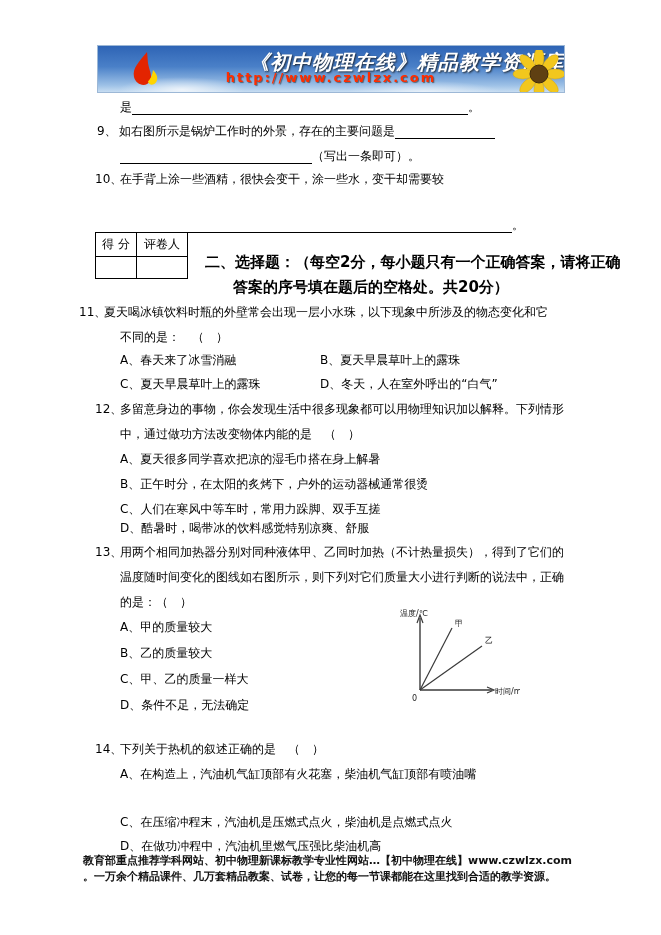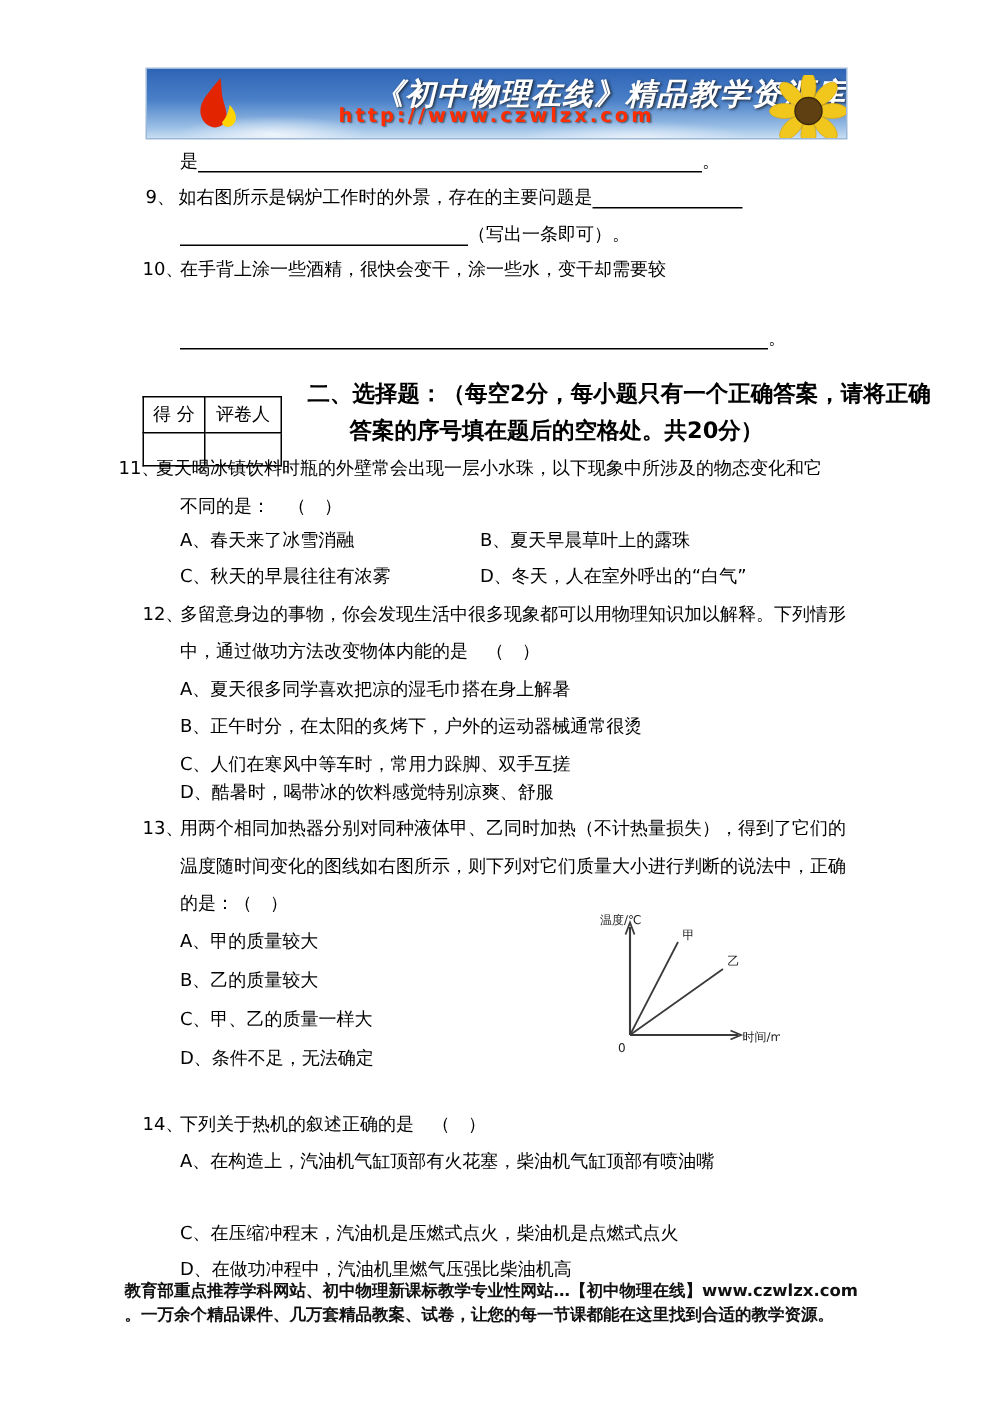--- a/index.html
+++ b/index.html
@@ -30,21 +30,21 @@
     font-style:italic;
   }
   .banner-url{
     position:absolute;left:0;top:24px;width:100%;text-align:center;
     color:#ff2d00;font-weight:bold;font-size:13px;letter-spacing:2px;
     text-shadow:1px 1px 1px rgba(40,40,40,.6);
   }
   .banner-logo{position:absolute;left:28px;top:4px;}
   .sunflower{position:absolute;right:-2px;bottom:-10px;}
   
-  .score-table{border-collapse:collapse;margin-top:32px;}
+  .score-table{border-collapse:collapse;}
   .score-table td{
     border:1.5px solid #000;font-size:12px;text-align:center;
     vertical-align:middle;padding:0;
   }
   .score-table .c1{width:40px;}
   .score-table .c2{width:50px;}
   .score-table .r1 td{height:23px;}
   .score-table .r2 td{height:21px;}
   .sec-head{font-weight:bold;font-size:15px;line-height:26px;white-space:nowrap;}
   .footer{
@@ -118,21 +118,21 @@
 
   <div class="abs sec-head" style="left:205px;top:249px;">二、选择题：（每空2分，每小题只有一个正确答案，请将正确</div>
   <div class="abs sec-head" style="left:233px;top:274px;">答案的序号填在题后的空格处。共20分）</div>
 
   <div class="abs txt" style="left:79px;top:304px;">
     <span class="qnum" style="width:25px;">11、</span><span>夏天喝冰镇饮料时瓶的外壁常会出现一层小水珠，以下现象中所涉及的物态变化和它</span>
   </div>
   <div class="abs txt" style="left:120px;top:329px;">不同的是：　（　）</div>
   <div class="abs txt" style="left:120px;top:352px;">A、春天来了冰雪消融</div>
   <div class="abs txt" style="left:320px;top:352px;">B、夏天早晨草叶上的露珠</div>
-  <div class="abs txt" style="left:120px;top:376px;">C、秋天的早晨往往有浓雾</div>
+  <div class="abs txt" style="left:120px;top:376px;">C、夏天早晨草叶上的露珠</div>
   <div class="abs txt" style="left:320px;top:376px;">D、冬天，人在室外呼出的“白气”</div>
 
   <div class="abs txt" style="left:95px;top:401px;">
     <span class="qnum" style="width:25px;">12、</span><span>多留意身边的事物，你会发现生活中很多现象都可以用物理知识加以解释。下列情形</span>
   </div>
   <div class="abs txt" style="left:120px;top:426px;">中，通过做功方法改变物体内能的是　（　）</div>
   <div class="abs txt" style="left:120px;top:451px;">A、夏天很多同学喜欢把凉的湿毛巾搭在身上解暑</div>
   <div class="abs txt" style="left:120px;top:476px;">B、正午时分，在太阳的炙烤下，户外的运动器械通常很烫</div>
   <div class="abs txt" style="left:120px;top:501px;">C、人们在寒风中等车时，常用力跺脚、双手互搓</div>
   <div class="abs txt" style="left:120px;top:520px;">D、酷暑时，喝带冰的饮料感觉特别凉爽、舒服</div>

